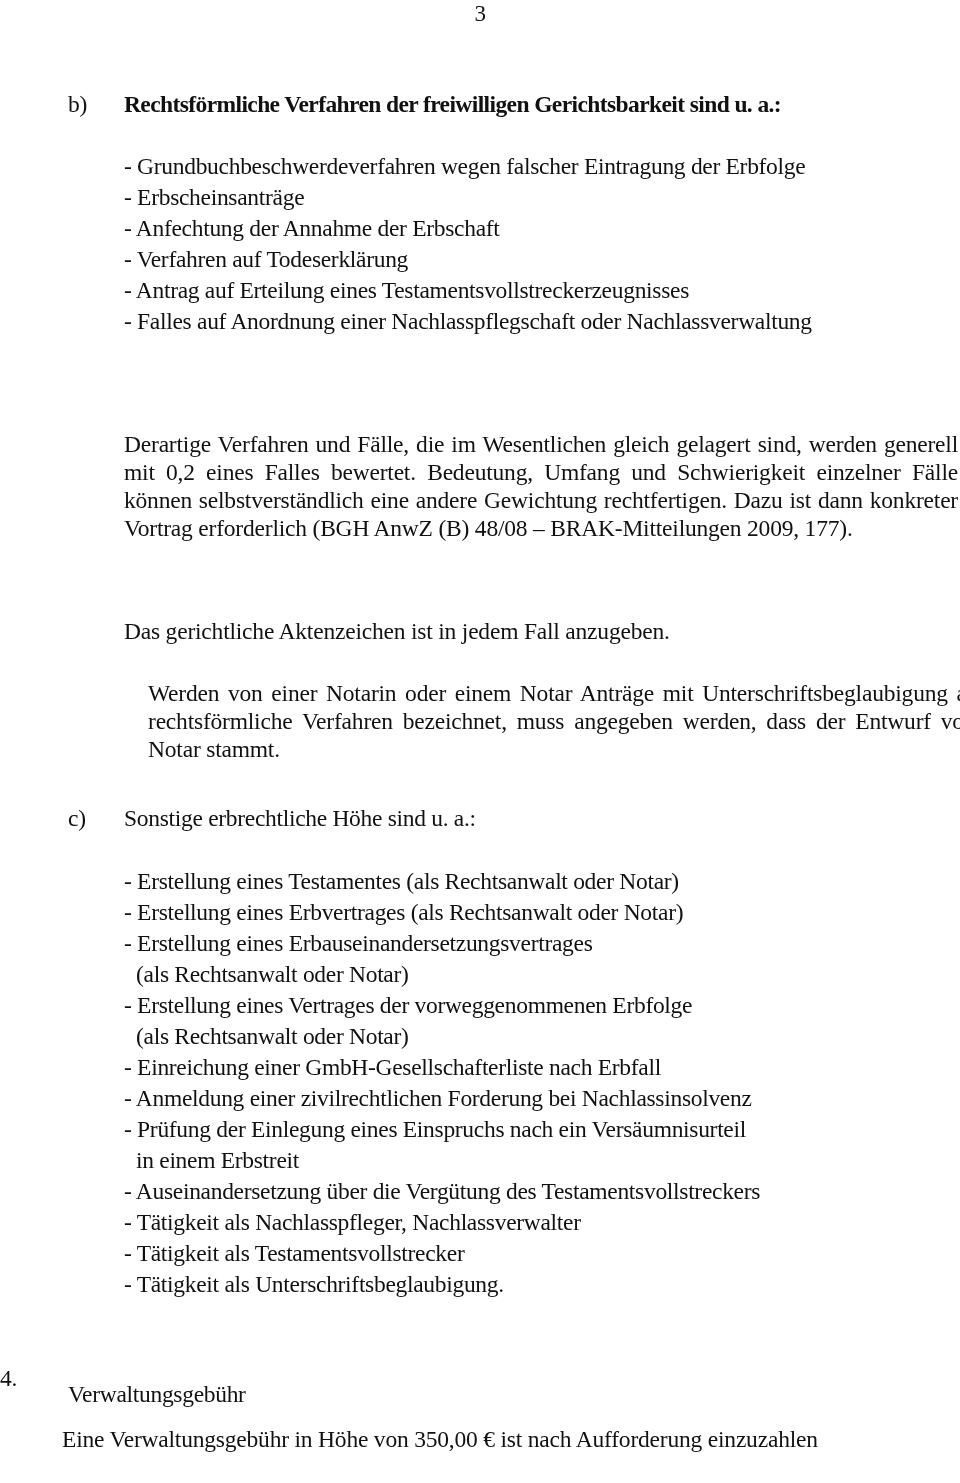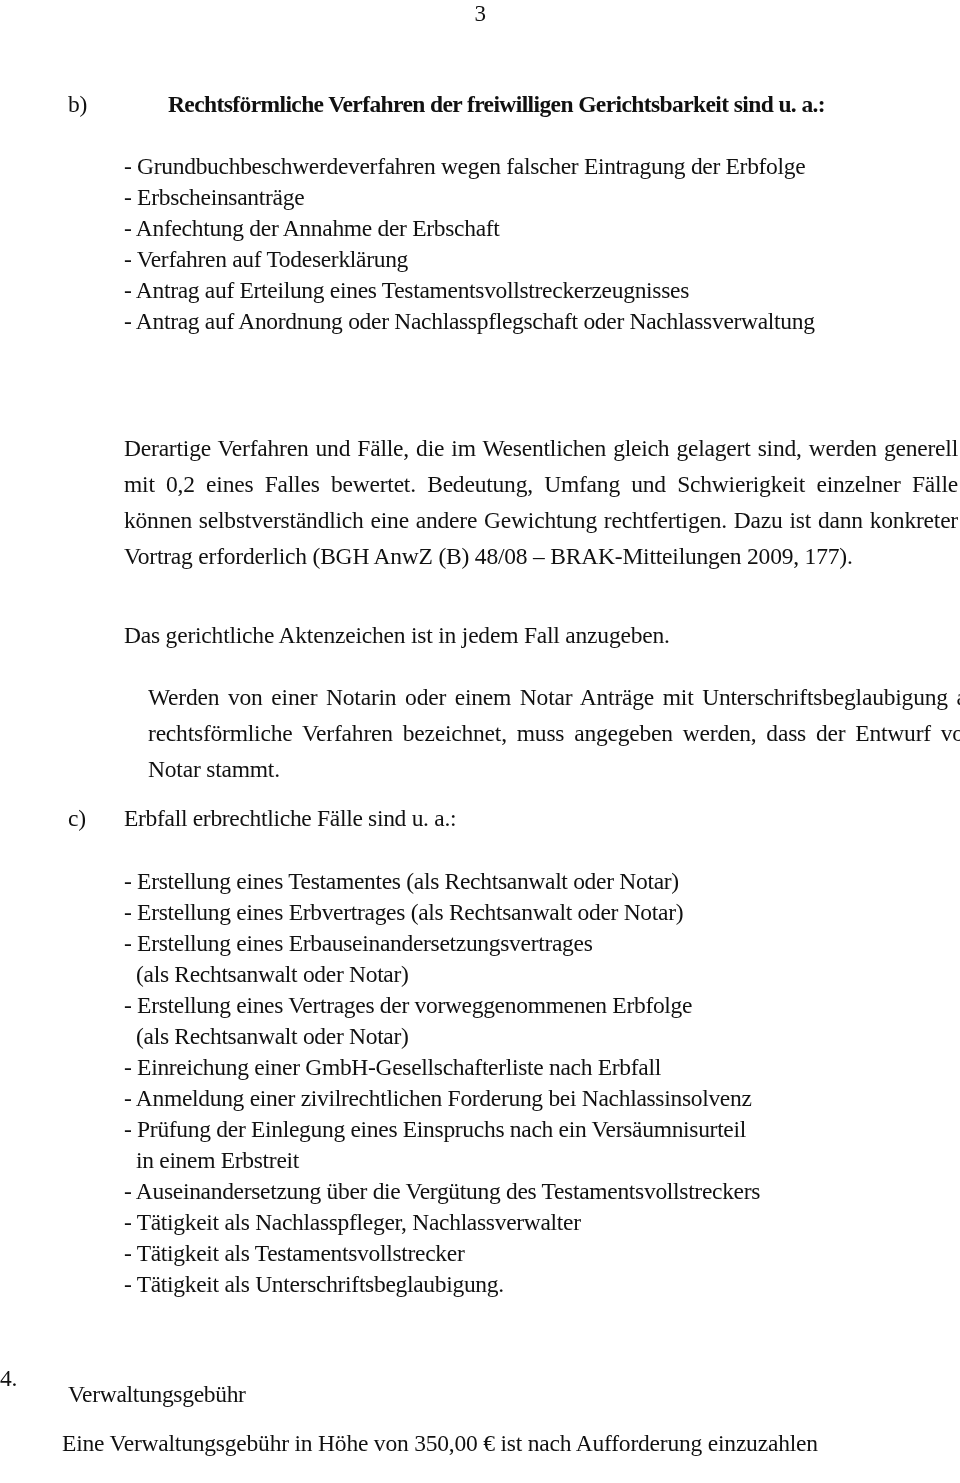--- a/index.html
+++ b/index.html
@@ -5,55 +5,55 @@
   html, body { margin: 0; padding: 0; background: #ffffff; }
   body {
     width: 960px; height: 1483px; position: relative; overflow: hidden;
     font-family: "Liberation Serif", "DejaVu Serif", serif;
     color: #111111;
   }
   .abs { position: absolute; white-space: nowrap; }
   .t { font-size: 23.5px; line-height: 31px; letter-spacing: -0.3px; }
   .page-num { left: 0; width: 960px; text-align: center; top: -2px; font-size: 23px; }
   .sec-label { left: 68px; }
-  .heading-bold { font-weight: bold; letter-spacing: -0.6px; margin-left: 44px; }
+  .heading-bold { font-weight: bold; letter-spacing: -0.6px; }
   .list { position: absolute; left: 124px; margin: 0; padding: 0; list-style: none; }
   .list li { font-size: 23.5px; line-height: 31px; letter-spacing: -0.3px; white-space: nowrap; }
   .list li .cont { display: block; padding-left: 12px; }
   .para {
     position: absolute; left: 124px; width: 834px;
-    font-size: 23.5px; line-height: 36px; text-align: justify; letter-spacing: -0.2px;
+    font-size: 23.5px; line-height: 28px; text-align: justify; letter-spacing: -0.2px;
   }
   .num-label { left: 0; }
 </style>
 </head>
 <body>
 
 <div class="abs t page-num">3</div>
 
 <div class="abs t sec-label" style="top:89px;">b)</div>
 <div class="abs t heading-bold" style="left:124px; top:89px;">Rechtsförmliche Verfahren der freiwilligen Gerichtsbarkeit sind u. a.:</div>
 
 <ul class="list" style="top:151px;">
   <li>- Grundbuchbeschwerdeverfahren wegen falscher Eintragung der Erbfolge</li>
   <li>- Erbscheinsanträge</li>
   <li>- Anfechtung der Annahme der Erbschaft</li>
   <li>- Verfahren auf Todeserklärung</li>
   <li>- Antrag auf Erteilung eines Testamentsvollstreckerzeugnisses</li>
-  <li>- Antrag auf Anordnung oder Nachlasspflegschaft oder Nachlassverwaltung</li>
+  <li>- Falles auf Anordnung einer Nachlasspflegschaft oder Nachlassverwaltung</li>
 </ul>
 
 <div class="para" style="top:430px;">Derartige Verfahren und Fälle, die im Wesentlichen gleich gelagert sind, werden generell mit 0,2 eines Falles bewertet. Bedeutung, Umfang und Schwierigkeit einzelner Fälle können selbstverständlich eine andere Gewichtung rechtfertigen. Dazu ist dann konkreter Vortrag erforderlich (BGH AnwZ (B) 48/08 – BRAK-Mitteilungen 2009, 177).</div>
 
 <div class="para" style="top:617px;">Das gerichtliche Aktenzeichen ist in jedem Fall anzugeben.</div>
 
 <div class="para" style="top:679px;margin-left:24px;">Werden von einer Notarin oder einem Notar Anträge mit Unterschriftsbeglaubigung als rechtsförmliche Verfahren bezeichnet, muss angegeben werden, dass der Entwurf vom Notar stammt.</div>
 
 <div class="abs t sec-label" style="top:803px;">c)</div>
-<div class="abs t" style="left:124px; top:803px;">Erbfall erbrechtliche Fälle sind u. a.:</div>
+<div class="abs t" style="left:124px; top:803px;">Sonstige erbrechtliche Höhe sind u. a.:</div>
 
 <ul class="list" style="top:866px;">
   <li><span>- Erstellung eines Testamentes (als Rechtsanwalt oder Notar)</span></li>
   <li><span>- Erstellung eines Erbvertrages (als Rechtsanwalt oder Notar)</span></li>
   <li><span>- Erstellung eines Erbauseinandersetzungsvertrages</span><span class="cont">(als Rechtsanwalt oder Notar)</span></li>
   <li><span>- Erstellung eines Vertrages der vorweggenommenen Erbfolge</span><span class="cont">(als Rechtsanwalt oder Notar)</span></li>
   <li><span>- Einreichung einer GmbH-Gesellschafterliste nach Erbfall</span></li>
   <li><span>- Anmeldung einer zivilrechtlichen Forderung bei Nachlassinsolvenz</span></li>
   <li><span>- Prüfung der Einlegung eines Einspruchs nach ein Versäumnisurteil</span><span class="cont">in einem Erbstreit</span></li>
   <li><span>- Auseinandersetzung über die Vergütung des Testamentsvollstreckers</span></li>

